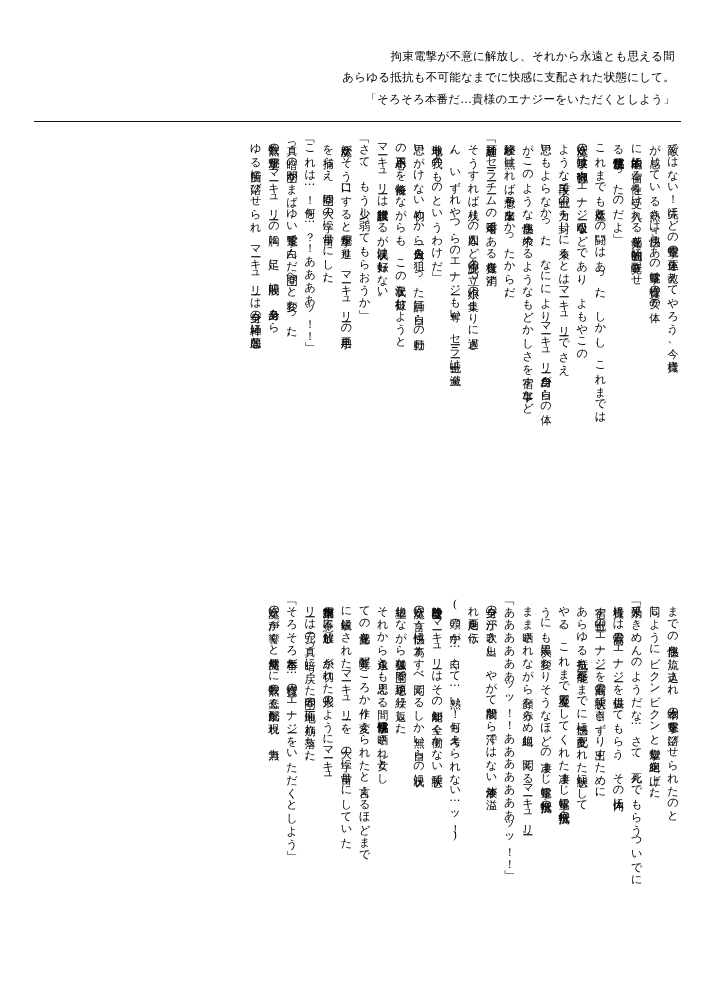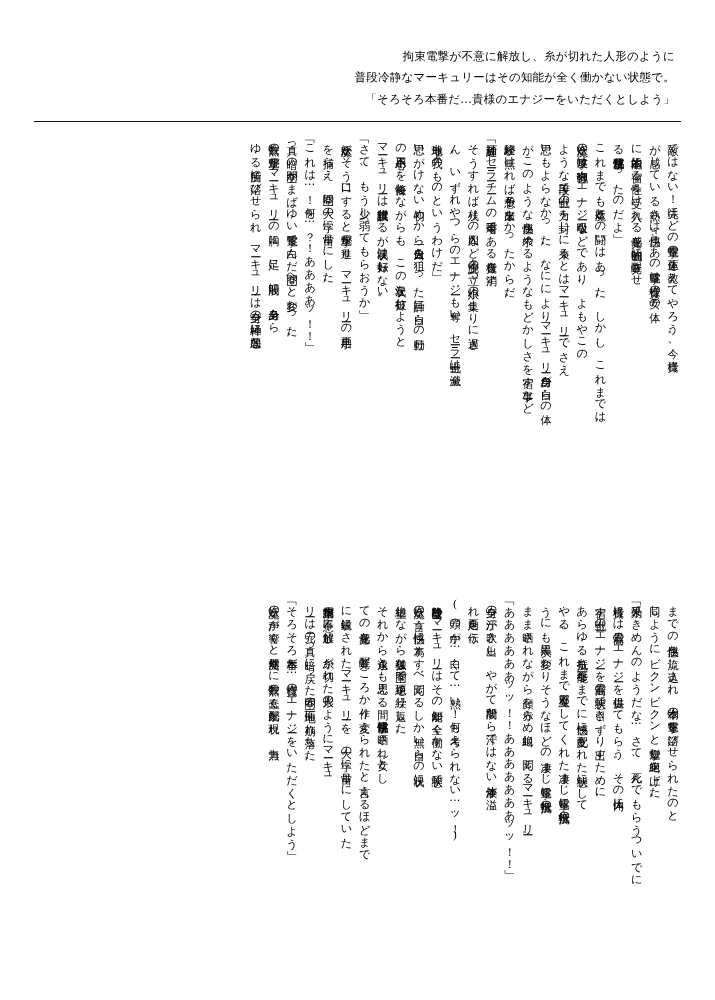--- a/index.html
+++ b/index.html
@@ -76,22 +76,22 @@
   .vcol {
     margin-left: 2px;
   }
 </style>
 </head>
 <body>
 
 <div class="page">
 
   <div class="header">
-    <div>拘束電撃が不意に解放し、糸が切れた人形のように</div>
-    <div>普段冷静なマーキュリーはその知能が全く働かない状態で。</div>
+    <div>拘束電撃が不意に解放し、それから永遠とも思える間</div>
+    <div>あらゆる抵抗も不可能なまでに快感に支配された状態にして。</div>
     <div>「そろそろ本番だ…貴様のエナジーをいただくとしよう」</div>
   </div>
 
   <hr class="rule">
 
   <div class="section-one">
     <div class="vblock">
       <p class="vcol">敵ではない！先ほどの電撃の正体を教えてやろう。今、貴様</p>
       <p class="vcol">が感じている熱さは『快感』、あの電撃は貴様の『女』の体</p>
       <p class="vcol">に本能的に宿る『性』を受け入れる感覚を強制的に覚醒させ</p>

